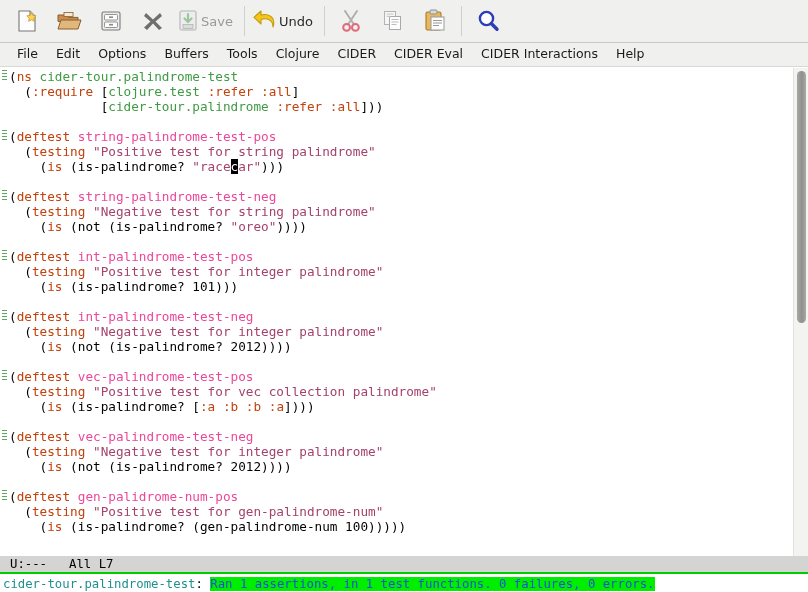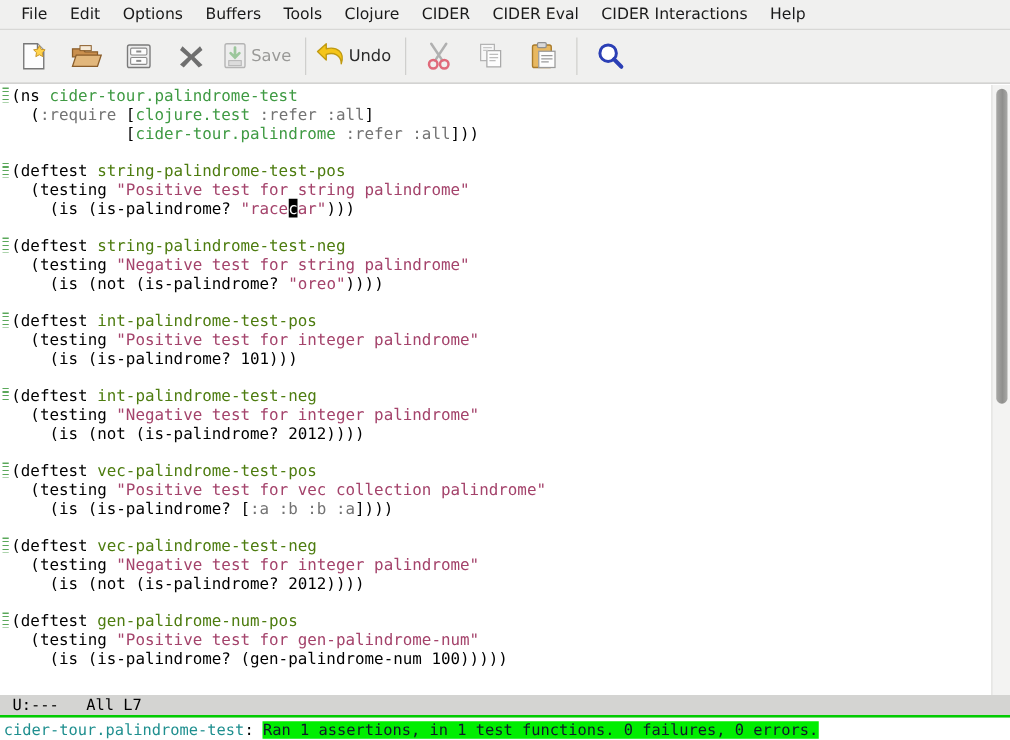--- a/index.html
+++ b/index.html
@@ -106,24 +106,24 @@
     font-size: 12.7px;
     line-height: 15px;
     color: #000000;
     padding-top: 1px;
     white-space: pre;
     overflow: hidden;
   }
   .ln { height: 15px; }
 
   
-  .sy-def   { color: #000000; }               
-  .sy-name  { color: #4d7c0f; }               
+  .sy-def   { color: #c2410c; }               
+  .sy-name  { color: #ec4899; }               
   .sy-ns    { color: #3f9a43; }               
-  .sy-kw    { color: #737373; }               
+  .sy-kw    { color: #c2410c; }               
   .sy-str   { color: #a4436b; }               
   .sy-plain { color: #000000; }
   .cursor   { background: #000000; color: #ffffff; }
 
   
   #scrollbar {
     position: absolute;
     top: 68px;
     right: 0;
     width: 15px;
@@ -175,130 +175,130 @@
     align-items: center;
     font-family: "DejaVu Sans Mono", monospace;
     font-size: 12.3px;
     white-space: pre;
     padding-left: 3px;
     box-sizing: border-box;
     overflow: hidden;
   }
   .mb-ns  { color: #1f8f8f; }
   .mb-col { color: #000000; }
-  .mb-ok  { background: #00ee00; color: #0f172a; }
+  .mb-ok  { background: #00ee00; color: #1d4ed8; }
 </style>
 </head>
 <body>
 
 <div id="app">
+
+  <div id="toolbar">
+
+    <div class="tb-btn">
+      <svg width="26" height="26" viewBox="0 0 26 26">
+        <path d="M5 3 h11 l5 5 v15 h-16 z" fill="#fdfdfd" stroke="#777" stroke-width="1.1"></path>
+        <path d="M16 3 v5 h5" fill="#e8e8e8" stroke="#777" stroke-width="1.1"></path>
+        <path d="M17.5 4.5 l1.4 2.9 3.2 .45 -2.3 2.25 .55 3.2 -2.85-1.5 -2.85 1.5 .55-3.2 -2.3-2.25 3.2-.45 z" fill="#ffd34d" stroke="#c9972a" stroke-width=".8"></path>
+      </svg>
+    </div>
+
+    <div class="tb-btn">
+      <svg width="26" height="26" viewBox="0 0 26 26">
+        <path d="M2 7 h8 l2 2.4 h10 v4 h-20 z" fill="#c98f4e" stroke="#8a5d2a" stroke-width="1"></path>
+        <path d="M2 21 l3-9 h20 l-3 9 z" fill="#e2b77c" stroke="#8a5d2a" stroke-width="1"></path>
+        <rect x="8" y="4.5" width="9" height="4" fill="#f5ead8" stroke="#8a5d2a" stroke-width=".8"></rect>
+      </svg>
+    </div>
+
+    <div class="tb-btn">
+      <svg width="26" height="26" viewBox="0 0 26 26">
+        <rect x="4" y="4" width="18" height="18" rx="1.5" fill="#ececec" stroke="#7a7a7a" stroke-width="1.1"></rect>
+        <rect x="6.5" y="6.5" width="13" height="5.5" rx="1" fill="#fcfcfc" stroke="#8a8a8a" stroke-width=".9"></rect>
+        <rect x="6.5" y="14" width="13" height="5.5" rx="1" fill="#fcfcfc" stroke="#8a8a8a" stroke-width=".9"></rect>
+        <rect x="11" y="8.4" width="4" height="1.6" fill="#8a8a8a"></rect>
+        <rect x="11" y="15.9" width="4" height="1.6" fill="#8a8a8a"></rect>
+      </svg>
+    </div>
+
+    <div class="tb-btn">
+      <svg width="26" height="26" viewBox="0 0 26 26">
+        <path d="M6 5 L13 11.5 L20 5 L22 8 L15.5 13.5 L22 20 L19 22 L13 15.5 L7 22 L4 19.5 L10.5 13.5 L4 8 Z" fill="#6f6f6f"></path>
+      </svg>
+    </div>
+
+    <div class="tb-btn wide">
+      <svg width="24" height="26" viewBox="0 0 24 26">
+        <rect x="4" y="3" width="16" height="19" rx="1.5" fill="#ededed" stroke="#b4b4b4" stroke-width="1.1"></rect>
+        <path d="M12 6 v7 M8.5 10.5 L12 14 L15.5 10.5" stroke="#9cc79c" stroke-width="2.2" fill="none" stroke-linecap="round"></path>
+        <rect x="7" y="16.5" width="10" height="4" fill="#dcdcdc" stroke="#b4b4b4" stroke-width=".8"></rect>
+      </svg>
+      <span class="tb-label dim">Save</span>
+    </div>
+
+    <div class="tb-sep"></div>
+
+    <div class="tb-btn wide">
+      <svg width="26" height="26" viewBox="0 0 26 26">
+        <path d="M9 7 C18 5 24 10 21 19 C21 12 15 9.5 9 11.5 L9 16 L2 9.3 L9 3 Z" fill="#f5c518" stroke="#c09a10" stroke-width="1.1" stroke-linejoin="round"></path>
+      </svg>
+      <span class="tb-label">Undo</span>
+    </div>
+
+    <div class="tb-sep"></div>
+
+    <div class="tb-btn">
+      <svg width="26" height="26" viewBox="0 0 26 26">
+        <path d="M7 3 L16 16.5 M19 3 L10 16.5" stroke="#b0b0b0" stroke-width="2" fill="none" stroke-linecap="round"></path>
+        <circle cx="8.6" cy="19.4" r="3.4" fill="none" stroke="#e06a7a" stroke-width="2"></circle>
+        <circle cx="17.4" cy="19.4" r="3.4" fill="none" stroke="#e06a7a" stroke-width="2"></circle>
+      </svg>
+    </div>
+
+    <div class="tb-btn">
+      <svg width="26" height="26" viewBox="0 0 26 26">
+        <rect x="4.5" y="3.5" width="11" height="13" fill="#f7f7f7" stroke="#b3b3b3" stroke-width="1"></rect>
+        <rect x="9.5" y="8.5" width="11" height="13" fill="#fdfdfd" stroke="#a9a9a9" stroke-width="1"></rect>
+        <path d="M11.5 11.5 h7 M11.5 14 h7 M11.5 16.5 h5" stroke="#bdbdbd" stroke-width="1"></path>
+        <path d="M6.5 6 h7 M6.5 8.3 h4" stroke="#c6c6c6" stroke-width="1"></path>
+      </svg>
+    </div>
+
+    <div class="tb-btn">
+      <svg width="26" height="26" viewBox="0 0 26 26">
+        <rect x="4" y="4" width="15" height="18" rx="1.5" fill="#e8b860" stroke="#a87a2a" stroke-width="1.1"></rect>
+        <rect x="8" y="2" width="7" height="4" rx="1" fill="#d9d9d9" stroke="#8f8f8f" stroke-width="1"></rect>
+        <rect x="9" y="9" width="13" height="13" fill="#fdfdfd" stroke="#9a9a9a" stroke-width="1"></rect>
+        <path d="M11 12.5 h9 M11 15 h9 M11 17.5 h6" stroke="#9a9a9a" stroke-width="1"></path>
+      </svg>
+    </div>
+
+    <div class="tb-sep"></div>
+
+    <div class="tb-btn">
+      <svg width="26" height="26" viewBox="0 0 26 26">
+        <circle cx="11.5" cy="10.5" r="6.6" fill="#ffffff" stroke="#2b3fb5" stroke-width="2.4"></circle>
+        <path d="M16.3 15.5 L22 21.3" stroke="#2b3fb5" stroke-width="3.4" stroke-linecap="round"></path>
+      </svg>
+    </div>
+
+  </div>
 
   <div id="menubar">
       <div class="menu-item">File</div>
       <div class="menu-item">Edit</div>
       <div class="menu-item">Options</div>
       <div class="menu-item">Buffers</div>
       <div class="menu-item">Tools</div>
       <div class="menu-item">Clojure</div>
       <div class="menu-item">CIDER</div>
       <div class="menu-item">CIDER Eval</div>
       <div class="menu-item">CIDER Interactions</div>
       <div class="menu-item">Help</div>
     </div>
-
-  <div id="toolbar">
-
-    <div class="tb-btn">
-      <svg width="26" height="26" viewBox="0 0 26 26">
-        <path d="M5 3 h11 l5 5 v15 h-16 z" fill="#fdfdfd" stroke="#777" stroke-width="1.1"></path>
-        <path d="M16 3 v5 h5" fill="#e8e8e8" stroke="#777" stroke-width="1.1"></path>
-        <path d="M17.5 4.5 l1.4 2.9 3.2 .45 -2.3 2.25 .55 3.2 -2.85-1.5 -2.85 1.5 .55-3.2 -2.3-2.25 3.2-.45 z" fill="#ffd34d" stroke="#c9972a" stroke-width=".8"></path>
-      </svg>
-    </div>
-
-    <div class="tb-btn">
-      <svg width="26" height="26" viewBox="0 0 26 26">
-        <path d="M2 7 h8 l2 2.4 h10 v4 h-20 z" fill="#c98f4e" stroke="#8a5d2a" stroke-width="1"></path>
-        <path d="M2 21 l3-9 h20 l-3 9 z" fill="#e2b77c" stroke="#8a5d2a" stroke-width="1"></path>
-        <rect x="8" y="4.5" width="9" height="4" fill="#f5ead8" stroke="#8a5d2a" stroke-width=".8"></rect>
-      </svg>
-    </div>
-
-    <div class="tb-btn">
-      <svg width="26" height="26" viewBox="0 0 26 26">
-        <rect x="4" y="4" width="18" height="18" rx="1.5" fill="#ececec" stroke="#7a7a7a" stroke-width="1.1"></rect>
-        <rect x="6.5" y="6.5" width="13" height="5.5" rx="1" fill="#fcfcfc" stroke="#8a8a8a" stroke-width=".9"></rect>
-        <rect x="6.5" y="14" width="13" height="5.5" rx="1" fill="#fcfcfc" stroke="#8a8a8a" stroke-width=".9"></rect>
-        <rect x="11" y="8.4" width="4" height="1.6" fill="#8a8a8a"></rect>
-        <rect x="11" y="15.9" width="4" height="1.6" fill="#8a8a8a"></rect>
-      </svg>
-    </div>
-
-    <div class="tb-btn">
-      <svg width="26" height="26" viewBox="0 0 26 26">
-        <path d="M6 5 L13 11.5 L20 5 L22 8 L15.5 13.5 L22 20 L19 22 L13 15.5 L7 22 L4 19.5 L10.5 13.5 L4 8 Z" fill="#6f6f6f"></path>
-      </svg>
-    </div>
-
-    <div class="tb-btn wide">
-      <svg width="24" height="26" viewBox="0 0 24 26">
-        <rect x="4" y="3" width="16" height="19" rx="1.5" fill="#ededed" stroke="#b4b4b4" stroke-width="1.1"></rect>
-        <path d="M12 6 v7 M8.5 10.5 L12 14 L15.5 10.5" stroke="#9cc79c" stroke-width="2.2" fill="none" stroke-linecap="round"></path>
-        <rect x="7" y="16.5" width="10" height="4" fill="#dcdcdc" stroke="#b4b4b4" stroke-width=".8"></rect>
-      </svg>
-      <span class="tb-label dim">Save</span>
-    </div>
-
-    <div class="tb-sep"></div>
-
-    <div class="tb-btn wide">
-      <svg width="26" height="26" viewBox="0 0 26 26">
-        <path d="M9 7 C18 5 24 10 21 19 C21 12 15 9.5 9 11.5 L9 16 L2 9.3 L9 3 Z" fill="#f5c518" stroke="#c09a10" stroke-width="1.1" stroke-linejoin="round"></path>
-      </svg>
-      <span class="tb-label">Undo</span>
-    </div>
-
-    <div class="tb-sep"></div>
-
-    <div class="tb-btn">
-      <svg width="26" height="26" viewBox="0 0 26 26">
-        <path d="M7 3 L16 16.5 M19 3 L10 16.5" stroke="#b0b0b0" stroke-width="2" fill="none" stroke-linecap="round"></path>
-        <circle cx="8.6" cy="19.4" r="3.4" fill="none" stroke="#e06a7a" stroke-width="2"></circle>
-        <circle cx="17.4" cy="19.4" r="3.4" fill="none" stroke="#e06a7a" stroke-width="2"></circle>
-      </svg>
-    </div>
-
-    <div class="tb-btn">
-      <svg width="26" height="26" viewBox="0 0 26 26">
-        <rect x="4.5" y="3.5" width="11" height="13" fill="#f7f7f7" stroke="#b3b3b3" stroke-width="1"></rect>
-        <rect x="9.5" y="8.5" width="11" height="13" fill="#fdfdfd" stroke="#a9a9a9" stroke-width="1"></rect>
-        <path d="M11.5 11.5 h7 M11.5 14 h7 M11.5 16.5 h5" stroke="#bdbdbd" stroke-width="1"></path>
-        <path d="M6.5 6 h7 M6.5 8.3 h4" stroke="#c6c6c6" stroke-width="1"></path>
-      </svg>
-    </div>
-
-    <div class="tb-btn">
-      <svg width="26" height="26" viewBox="0 0 26 26">
-        <rect x="4" y="4" width="15" height="18" rx="1.5" fill="#e8b860" stroke="#a87a2a" stroke-width="1.1"></rect>
-        <rect x="8" y="2" width="7" height="4" rx="1" fill="#d9d9d9" stroke="#8f8f8f" stroke-width="1"></rect>
-        <rect x="9" y="9" width="13" height="13" fill="#fdfdfd" stroke="#9a9a9a" stroke-width="1"></rect>
-        <path d="M11 12.5 h9 M11 15 h9 M11 17.5 h6" stroke="#9a9a9a" stroke-width="1"></path>
-      </svg>
-    </div>
-
-    <div class="tb-sep"></div>
-
-    <div class="tb-btn">
-      <svg width="26" height="26" viewBox="0 0 26 26">
-        <circle cx="11.5" cy="10.5" r="6.6" fill="#ffffff" stroke="#2b3fb5" stroke-width="2.4"></circle>
-        <path d="M16.3 15.5 L22 21.3" stroke="#2b3fb5" stroke-width="3.4" stroke-linecap="round"></path>
-      </svg>
-    </div>
-
-  </div>
 
   <div id="editor-wrap">
     <div id="fringe">
         <div class="fringe-mark" style="top: 2px;"></div>
         <div class="fringe-mark" style="top: 62px;"></div>
         <div class="fringe-mark" style="top: 122px;"></div>
         <div class="fringe-mark" style="top: 182px;"></div>
         <div class="fringe-mark" style="top: 242px;"></div>
         <div class="fringe-mark" style="top: 302px;"></div>
         <div class="fringe-mark" style="top: 362px;"></div>

